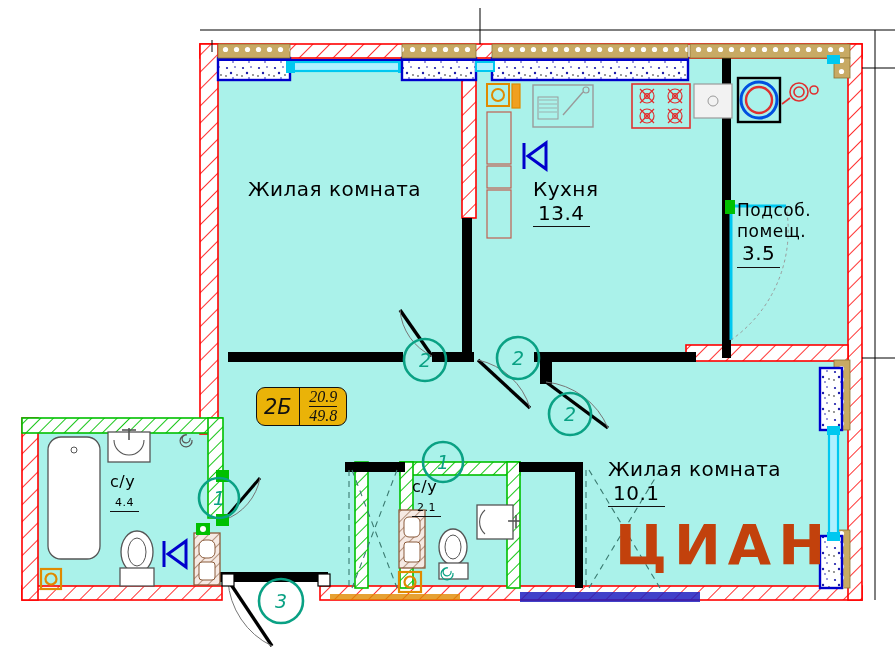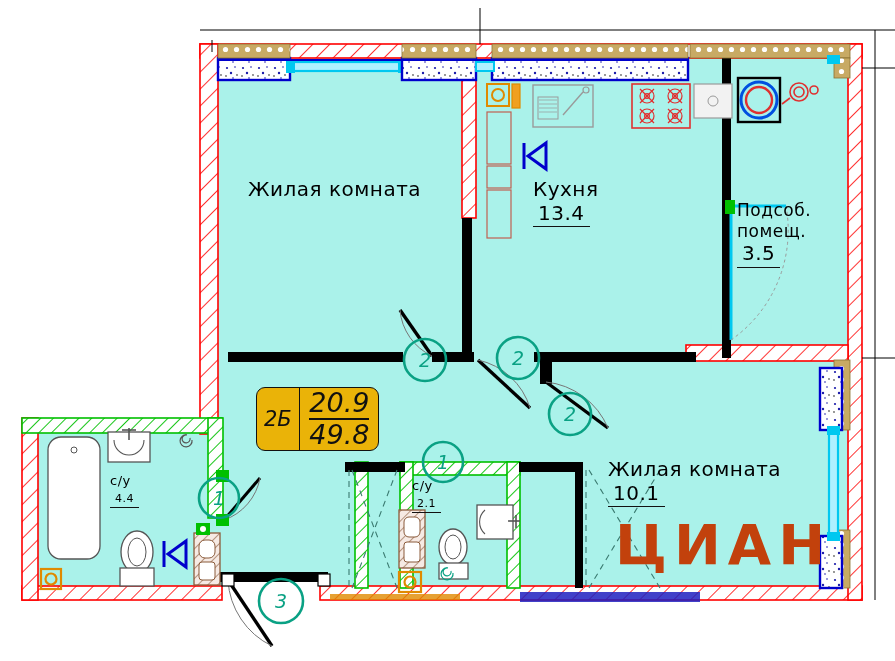--- a/index.html
+++ b/index.html
@@ -5,36 +5,36 @@
 <style>
   html,body{margin:0;padding:0;background:#ffffff;}
   body{font-family:"DejaVu Sans","Liberation Sans",sans-serif;}
   #plan{position:relative;width:895px;height:661px;background:#ffffff;overflow:hidden;}
   #plan svg{position:absolute;left:0;top:0;}
   .lbl{position:absolute;font-family:"DejaVu Sans","Liberation Sans",sans-serif;
        color:#000000;text-align:left;white-space:nowrap;
        letter-spacing:.5px;line-height:1.18;}
   .rname{font-size:20px;}
   .rarea{font-size:20px;display:inline-block;border-bottom:1.6px solid #111;padding:0 5px 1px 5px;}
-  .small .rname{font-size:13px;}
+  .small .rname{font-size:16px;}
   .small .rarea{font-size:11px;}
   .util{font-size:17px;line-height:1.22;}
   .marknum{position:absolute;font-family:"DejaVu Sans","Liberation Sans",sans-serif;
            font-style:italic;font-size:19px;color:#0aa184;
            display:flex;align-items:center;justify-content:center;
            width:100%;height:100%;left:0;top:0;}
   .markwrap{position:absolute;width:44px;height:44px;}
   .stamp{position:absolute;background:#eab308;border:1.7px solid #111;border-radius:9px;
          display:flex;align-items:stretch;overflow:hidden;}
   .stamp .s-left{display:flex;align-items:center;justify-content:center;
                  font-style:italic;font-size:21px;color:#111;padding:0 7px;}
   .stamp .s-div{width:1.5px;background:#111;}
   .stamp .s-right{display:flex;flex-direction:column;justify-content:center;
                   align-items:center;padding:0 9px;}
-  .stamp .s-num{font-style:italic;font-size:27px;color:#111;line-height:1.12;}
+  .stamp .s-num{font-style:italic;font-size:16px;color:#111;line-height:1.12;font-family:Liberation Serif, serif;}
   .stamp .s-bar{width:100%;height:1.5px;background:#111;}
   .wm{position:absolute;color:#c2410c;font-weight:bold;font-size:56px;
       letter-spacing:7px;font-family:"DejaVu Sans","Liberation Sans",sans-serif;
       user-select:none;}
 </style>
 </head>
 <body>
 
 <div id="plan">
 

